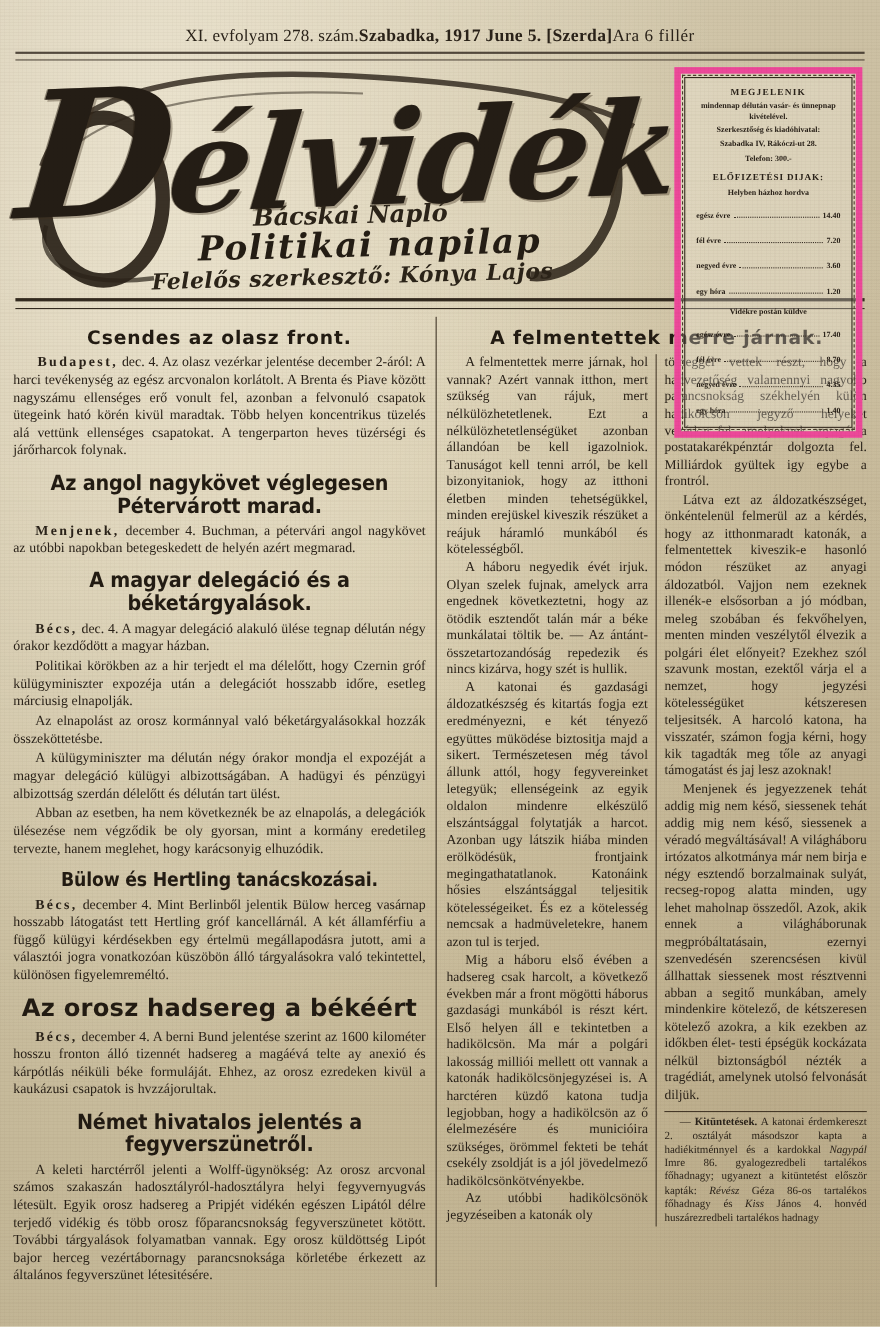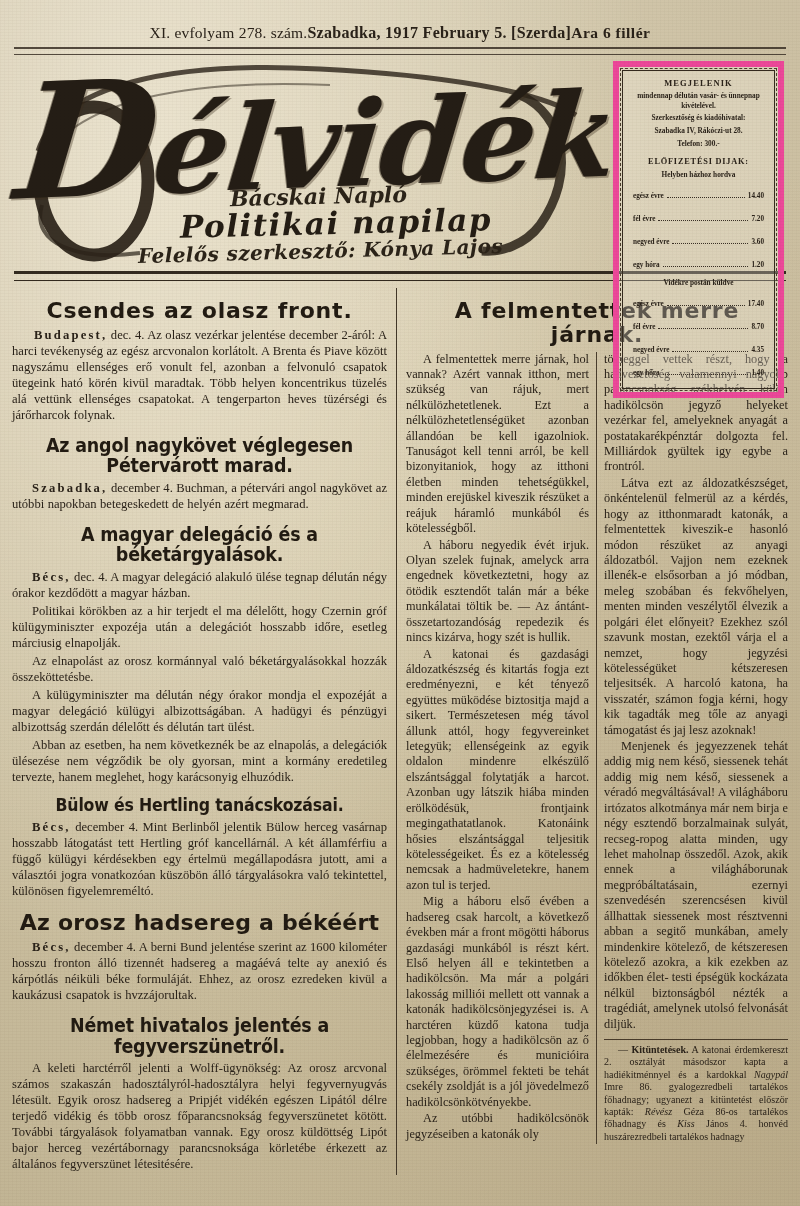--- a/index.html
+++ b/index.html
@@ -31,21 +31,21 @@
   .page{position:relative;padding:0 12px;box-sizing:border-box;height:100%;}
 
   
   .topbar{
     display:flex;align-items:baseline;justify-content:center;
     padding:24px 6px 2px 6px;
     font-size:15.5px;letter-spacing:.2px;
   }
   .topbar .vol{font-weight:400;}
   .topbar .place{font-weight:700;font-size:16px;letter-spacing:.3px;}
-  .topbar .price{font-weight:700;letter-spacing:.5px;}
+  .topbar .price{font-weight:400;letter-spacing:.5px;}
   .rule-double{
     height:5px;margin:3px 2px 0 2px;
     border-top:2.2px solid #3a3026;border-bottom:1.2px solid #3a3026;
     opacity:.85;
   }
 
   
   .masthead{
     position:relative;height:212px;
     display:flex;align-items:flex-start;justify-content:space-between;
@@ -113,21 +113,21 @@
   .body-cols{display:flex;margin-top:7px;}
   .col-left{width:385px;padding-right:9px;box-sizing:border-box;border-right:1.4px solid #433828;}
   .col-right{width:391px;padding-left:9px;box-sizing:border-box;}
 
   h2.hl{
     font-family:"DejaVu Sans", sans-serif;
     font-weight:700;text-align:center;
     color:#221b12;margin:11px 0 5px;
     line-height:1.08;letter-spacing:-.2px;
   }
-  h2.hl.big{font-size:22px;letter-spacing:.8px;}
+  h2.hl.big{font-size:17px;letter-spacing:.8px;}
   h2.hl.cond{font-size:19px;transform:scaleX(.92);transform-origin:center;}
   h2.hl.cond2{font-size:17.5px;transform:scaleX(.9);transform-origin:center;}
   h2.hl.heavy{font-size:22px;letter-spacing:.2px;}
 
   p.art{
     font-size:12.6px;line-height:1.27;text-align:justify;
     margin:0 0 2px;text-indent:20px;
     word-spacing:.3px;
   }
   p.art .city{font-weight:700;letter-spacing:2.2px;}
@@ -150,21 +150,21 @@
 </style>
 </head>
 <body>
 
 <div class="paper"></div>
 
 <div class="page">
 
   <div class="topbar">
     <span class="vol">XI. evfolyam 278. szám.</span>
-    <span class="place">Szabadka, 1917 February 5. [Szerda]</span>
+    <span class="place">Szabadka, 1917 June 5. [Szerda]</span>
     <span class="price">Ara  6  fillér</span>
   </div>
   <div class="rule-double"></div>
 
   <div class="masthead">
 
     <div class="logo-wrap">
       <svg class="swash" viewBox="0 0 560 212">
         <path d="M18 96 C 40 30, 150 6, 300 14 C 420 20, 520 36, 556 60" fill="none" stroke="#2a2218" stroke-width="5" opacity=".8"></path>
         <path d="M24 104 C 60 44, 170 24, 310 30" fill="none" stroke="#2a2218" stroke-width="2" opacity=".5"></path>
@@ -238,21 +238,21 @@
   <div class="rule-thick"></div>
 
   <div class="body-cols">
 
     <div class="col-left">
 
       <h2 class="hl big">Csendes az olasz front.</h2>
       <p class="art first"><span class="city">Budapest,</span><span> dec. 4. Az olasz vezérkar jelentése december 2-áról: A harci tevékenység az egész arcvonalon korlátolt. A Brenta és Piave között nagyszámu ellenséges erő vonult fel, azonban a felvonuló csapatok ütegeink ható körén kivül maradtak. Több helyen koncentrikus tüzelés alá vettünk ellenséges csapatokat. A tengerparton heves tüzérségi és járőrharcok folynak.</span></p>
 
       <h2 class="hl cond">Az angol nagykövet véglegesen Pétervárott marad.</h2>
-      <p class="art"><span class="city">Szabadka,</span><span> december 4. Buchman, a pétervári angol nagykövet az utóbbi napokban betegeskedett de helyén azért megmarad.</span></p>
+      <p class="art"><span class="city">Menjenek,</span><span> december 4. Buchman, a pétervári angol nagykövet az utóbbi napokban betegeskedett de helyén azért megmarad.</span></p>
 
       <h2 class="hl cond">A magyar delegáció és a béketárgyalások.</h2>
       <p class="art"><span class="city">Bécs,</span><span> dec. 4. A magyar delegáció alakuló ülése tegnap délután négy órakor kezdődött a magyar házban.</span></p>
       <p class="art">Politikai körökben az a hir terjedt el ma délelőtt, hogy Czernin gróf külügyminiszter expozéja után a delegációt hosszabb időre, esetleg márciusig elnapolják.</p>
       <p class="art">Az elnapolást az orosz kormánnyal való béketárgyalásokkal hozzák összeköttetésbe.</p>
       <p class="art">A külügyminiszter ma délután négy órakor mondja el expozéját a magyar delegáció külügyi albizottságában. A hadügyi és pénzügyi albizottság szerdán délelőtt és délután tart ülést.</p>
       <p class="art">Abban az esetben, ha nem következnék be az elnapolás, a delegációk ülésezése nem végződik be oly gyorsan, mint a kormány eredetileg tervezte, hanem meglehet, hogy karácsonyig elhuzódik.</p>
 
       <h2 class="hl cond2">Bülow és Hertling tanácskozásai.</h2>
       <p class="art"><span class="city">Bécs,</span><span> december 4. Mint Berlinből jelentik Bülow herceg vasárnap hosszabb látogatást tett Hertling gróf kancellárnál. A két államférfiu a függő külügyi kérdésekben egy értelmü megállapodásra jutott, ami a választói jogra vonatkozóan küszöbön álló tárgyalásokra való tekintettel, különösen figyelemreméltó.</span></p>

